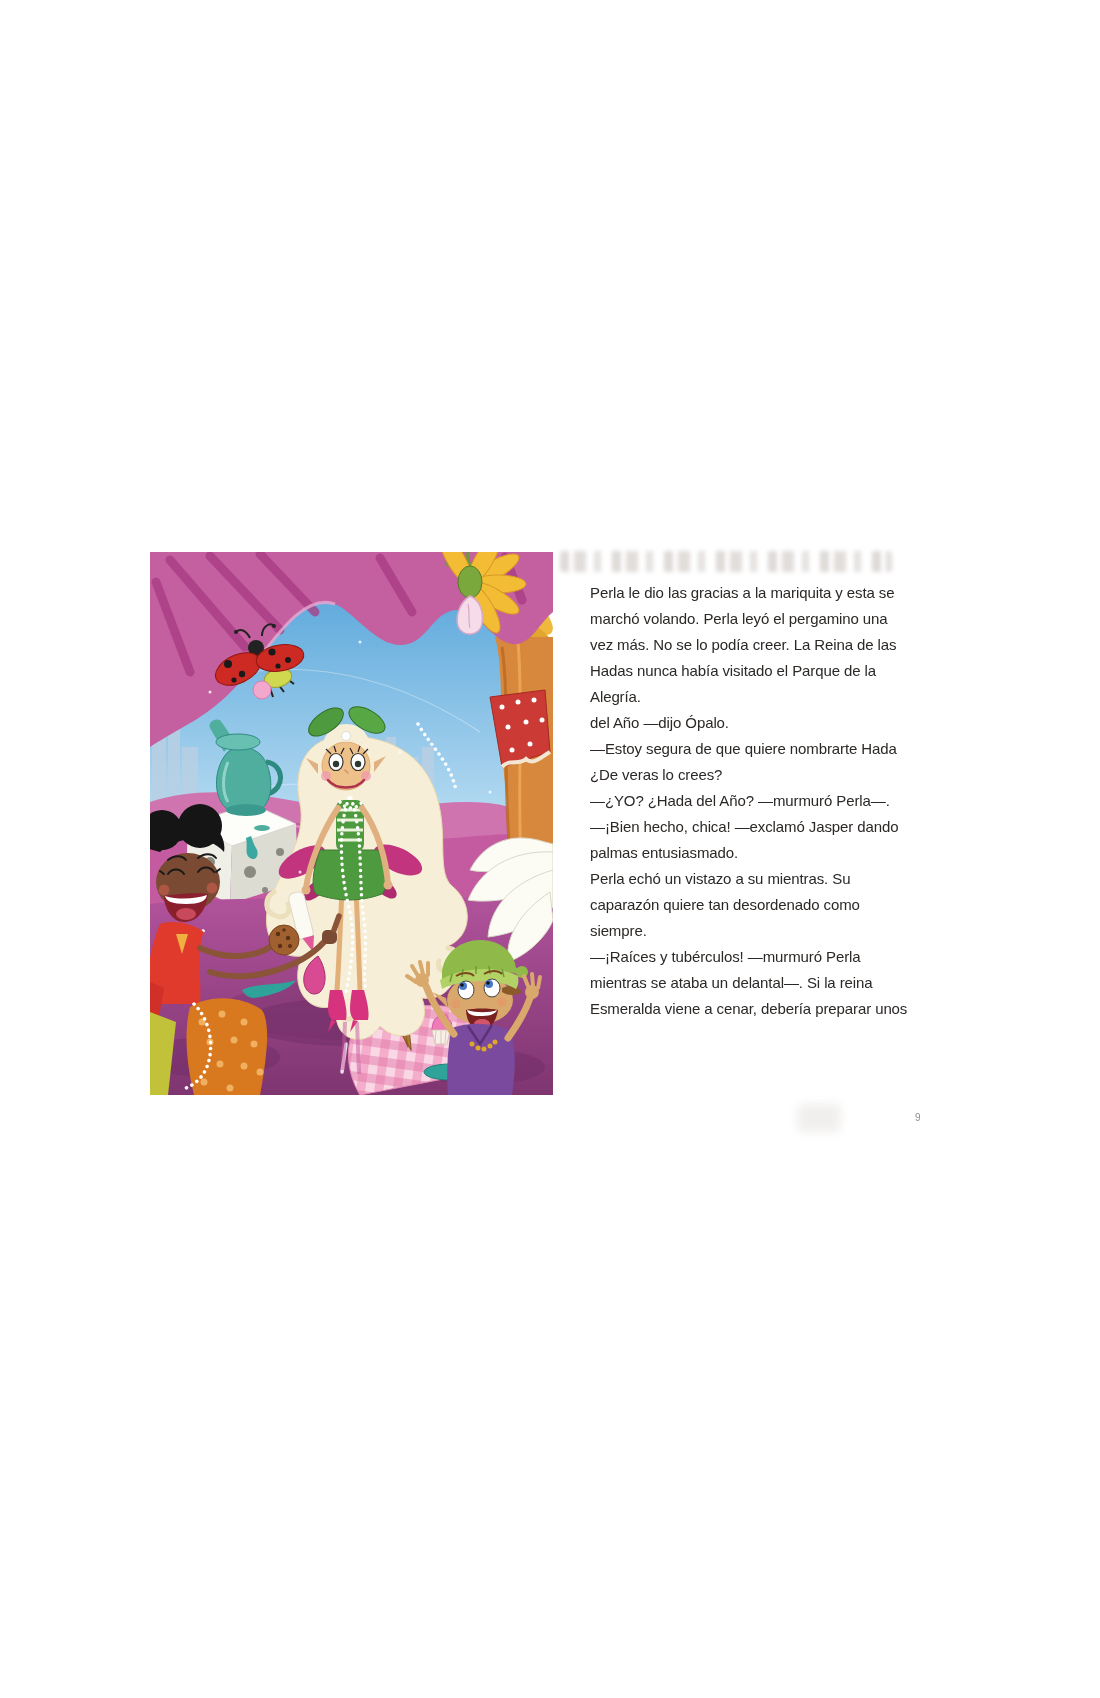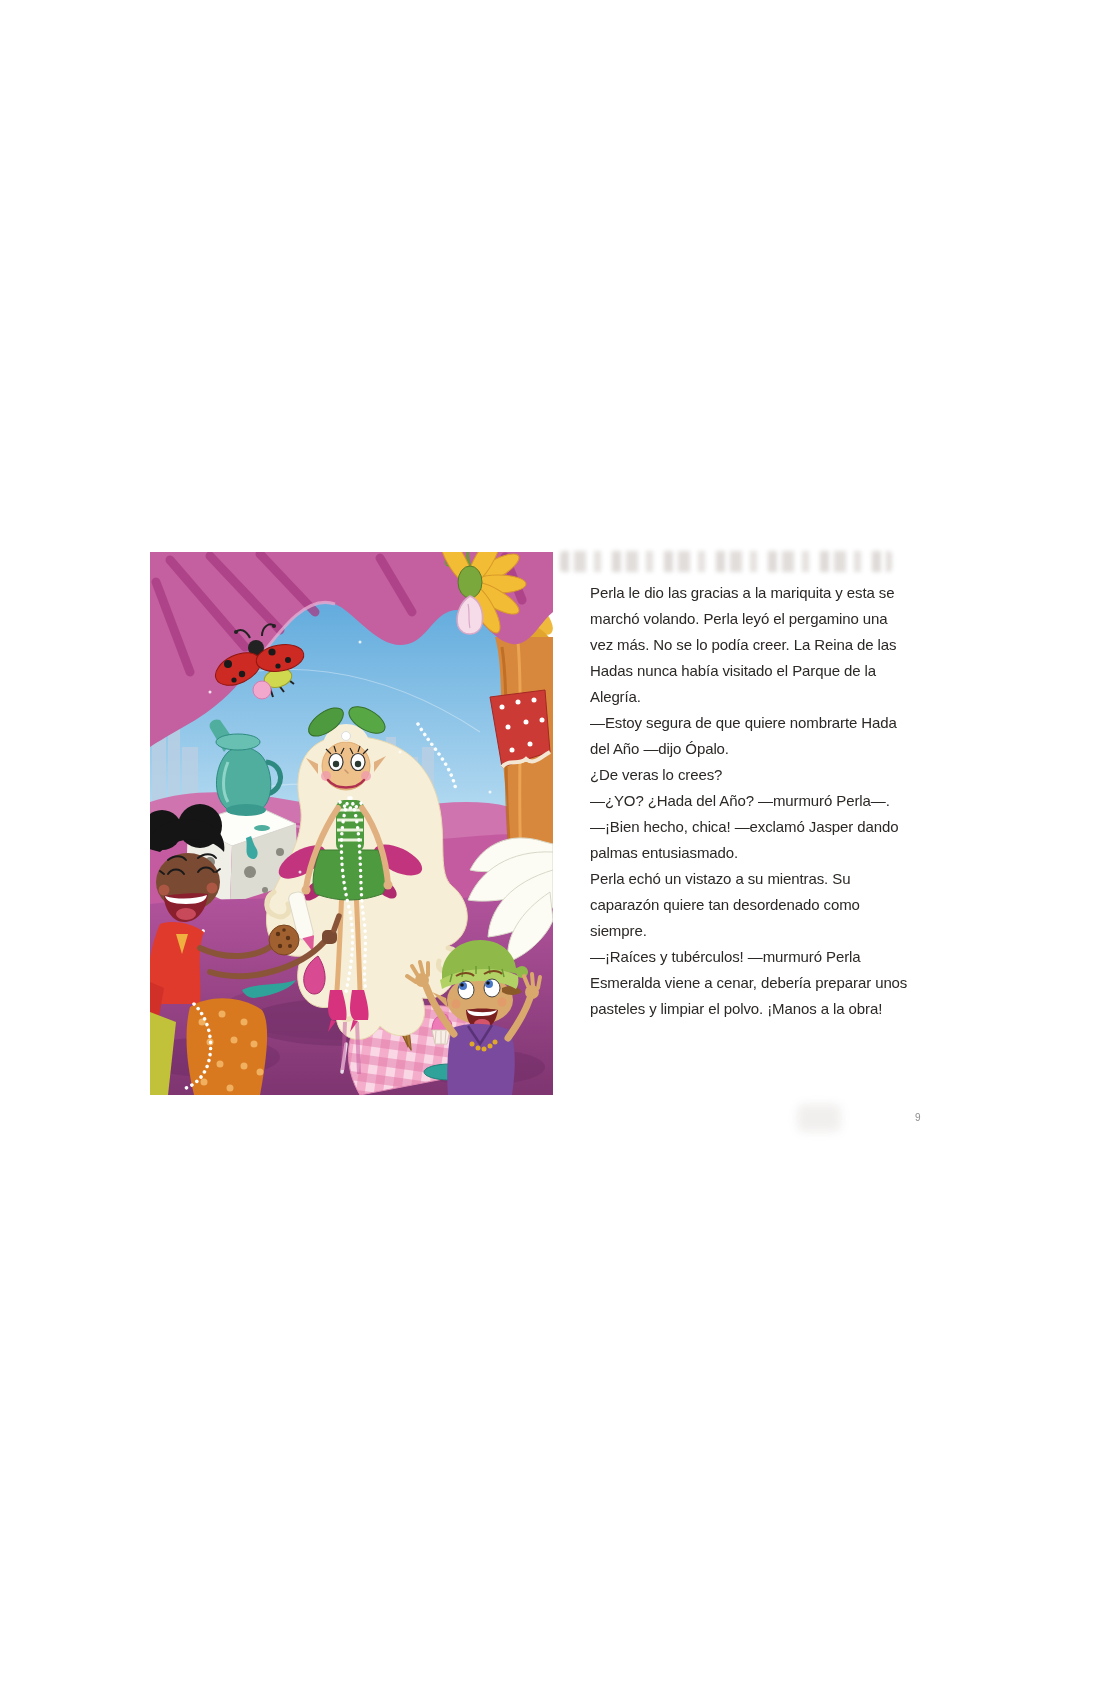--- a/index.html
+++ b/index.html
@@ -410,29 +410,29 @@
 
   <div class="showthrough"></div>
   <div class="smudge2"></div>
 
   <div class="story">
     <div class="line">Perla le dio las gracias a la mariquita y esta se</div>
     <div class="line">marchó volando. Perla leyó el pergamino una</div>
     <div class="line">vez más. No se lo podía creer. La Reina de las</div>
     <div class="line">Hadas nunca había visitado el Parque de la</div>
     <div class="line">Alegría.</div>
+    <div class="line">del Año —dijo Ópalo.</div>
     <div class="line">—Estoy segura de que quiere nombrarte Hada</div>
-    <div class="line">del Año —dijo Ópalo.</div>
     <div class="line">¿De veras lo crees?</div>
     <div class="line">—¿YO? ¿Hada del Año? —murmuró Perla—.</div>
     <div class="line">—¡Bien hecho, chica! —exclamó Jasper dando</div>
     <div class="line">palmas entusiasmado.</div>
     <div class="line">Perla echó un vistazo a su mientras. Su</div>
     <div class="line">caparazón quiere tan desordenado como</div>
     <div class="line">siempre.</div>
     <div class="line">—¡Raíces y tubérculos! —murmuró Perla</div>
+    <div class="line">mientras se ataba un delantal—. Si la reina</div>
     <div class="line">Esmeralda viene a cenar, debería preparar unos</div>
-    <div class="line">pasteles y limpiar el polvo. ¡Manos a la obra!</div>
   </div>
 
   <div class="pagenum">9</div>
 
 </div>
 
 </body></html>

